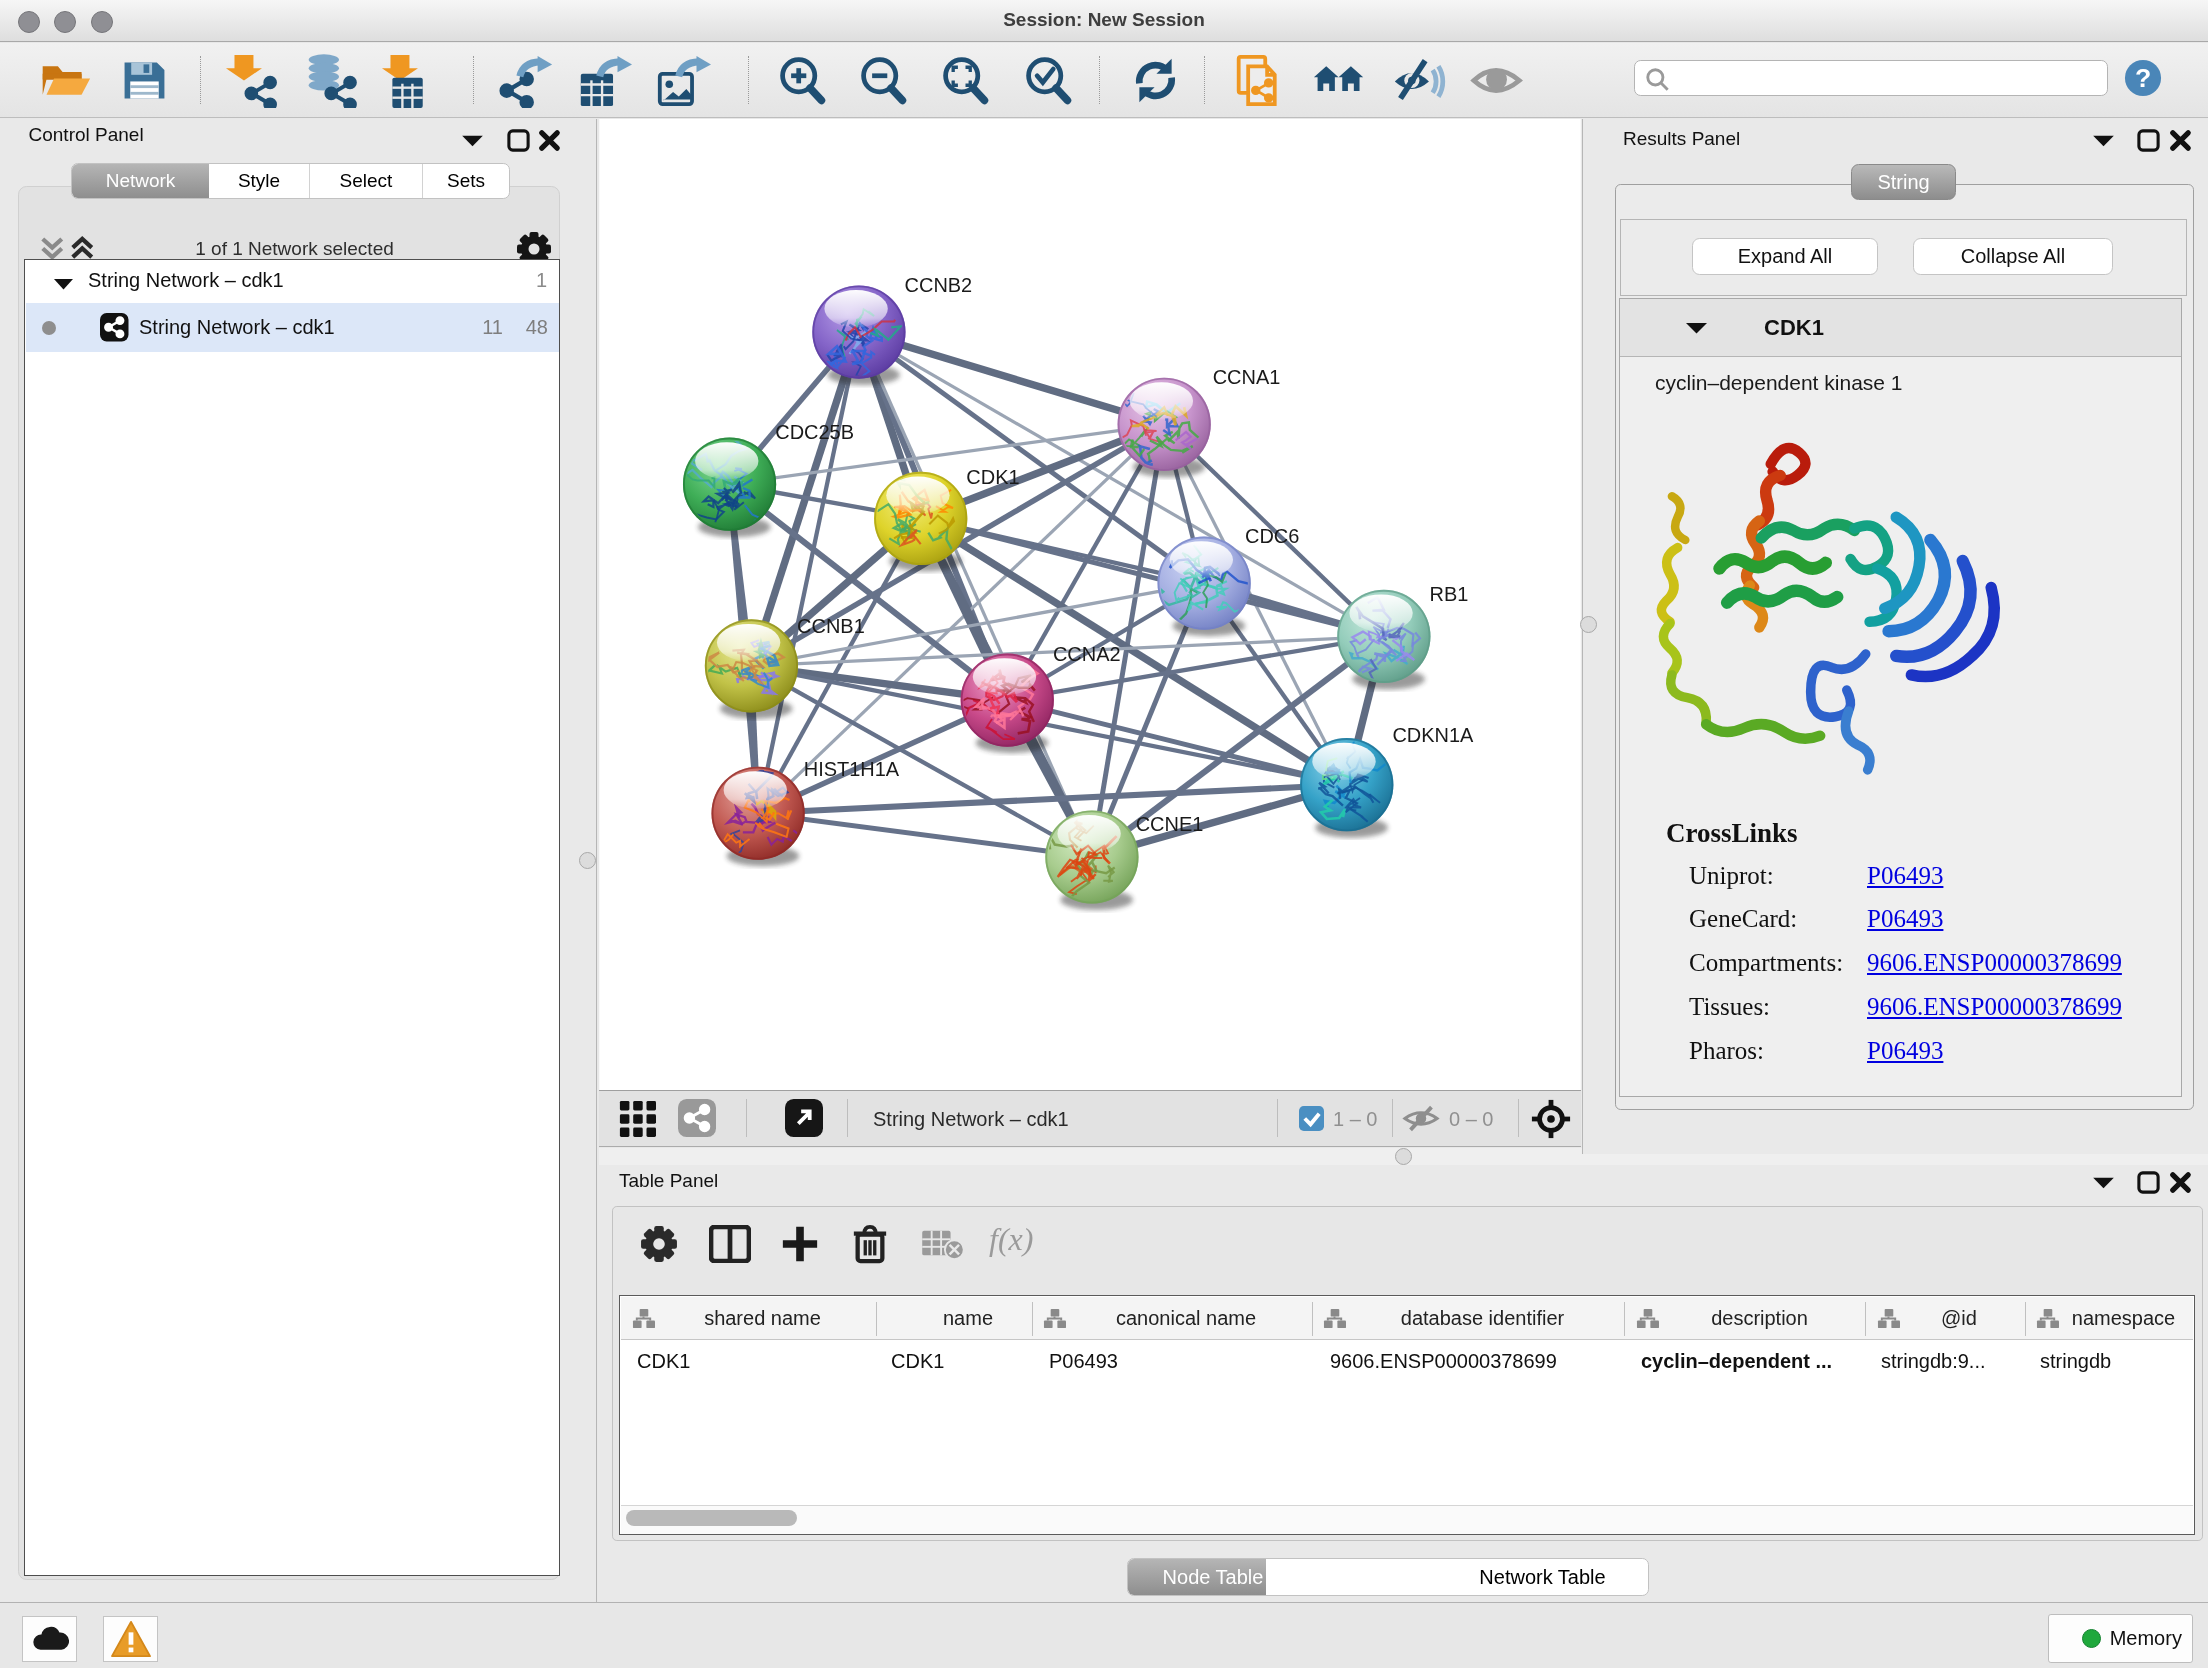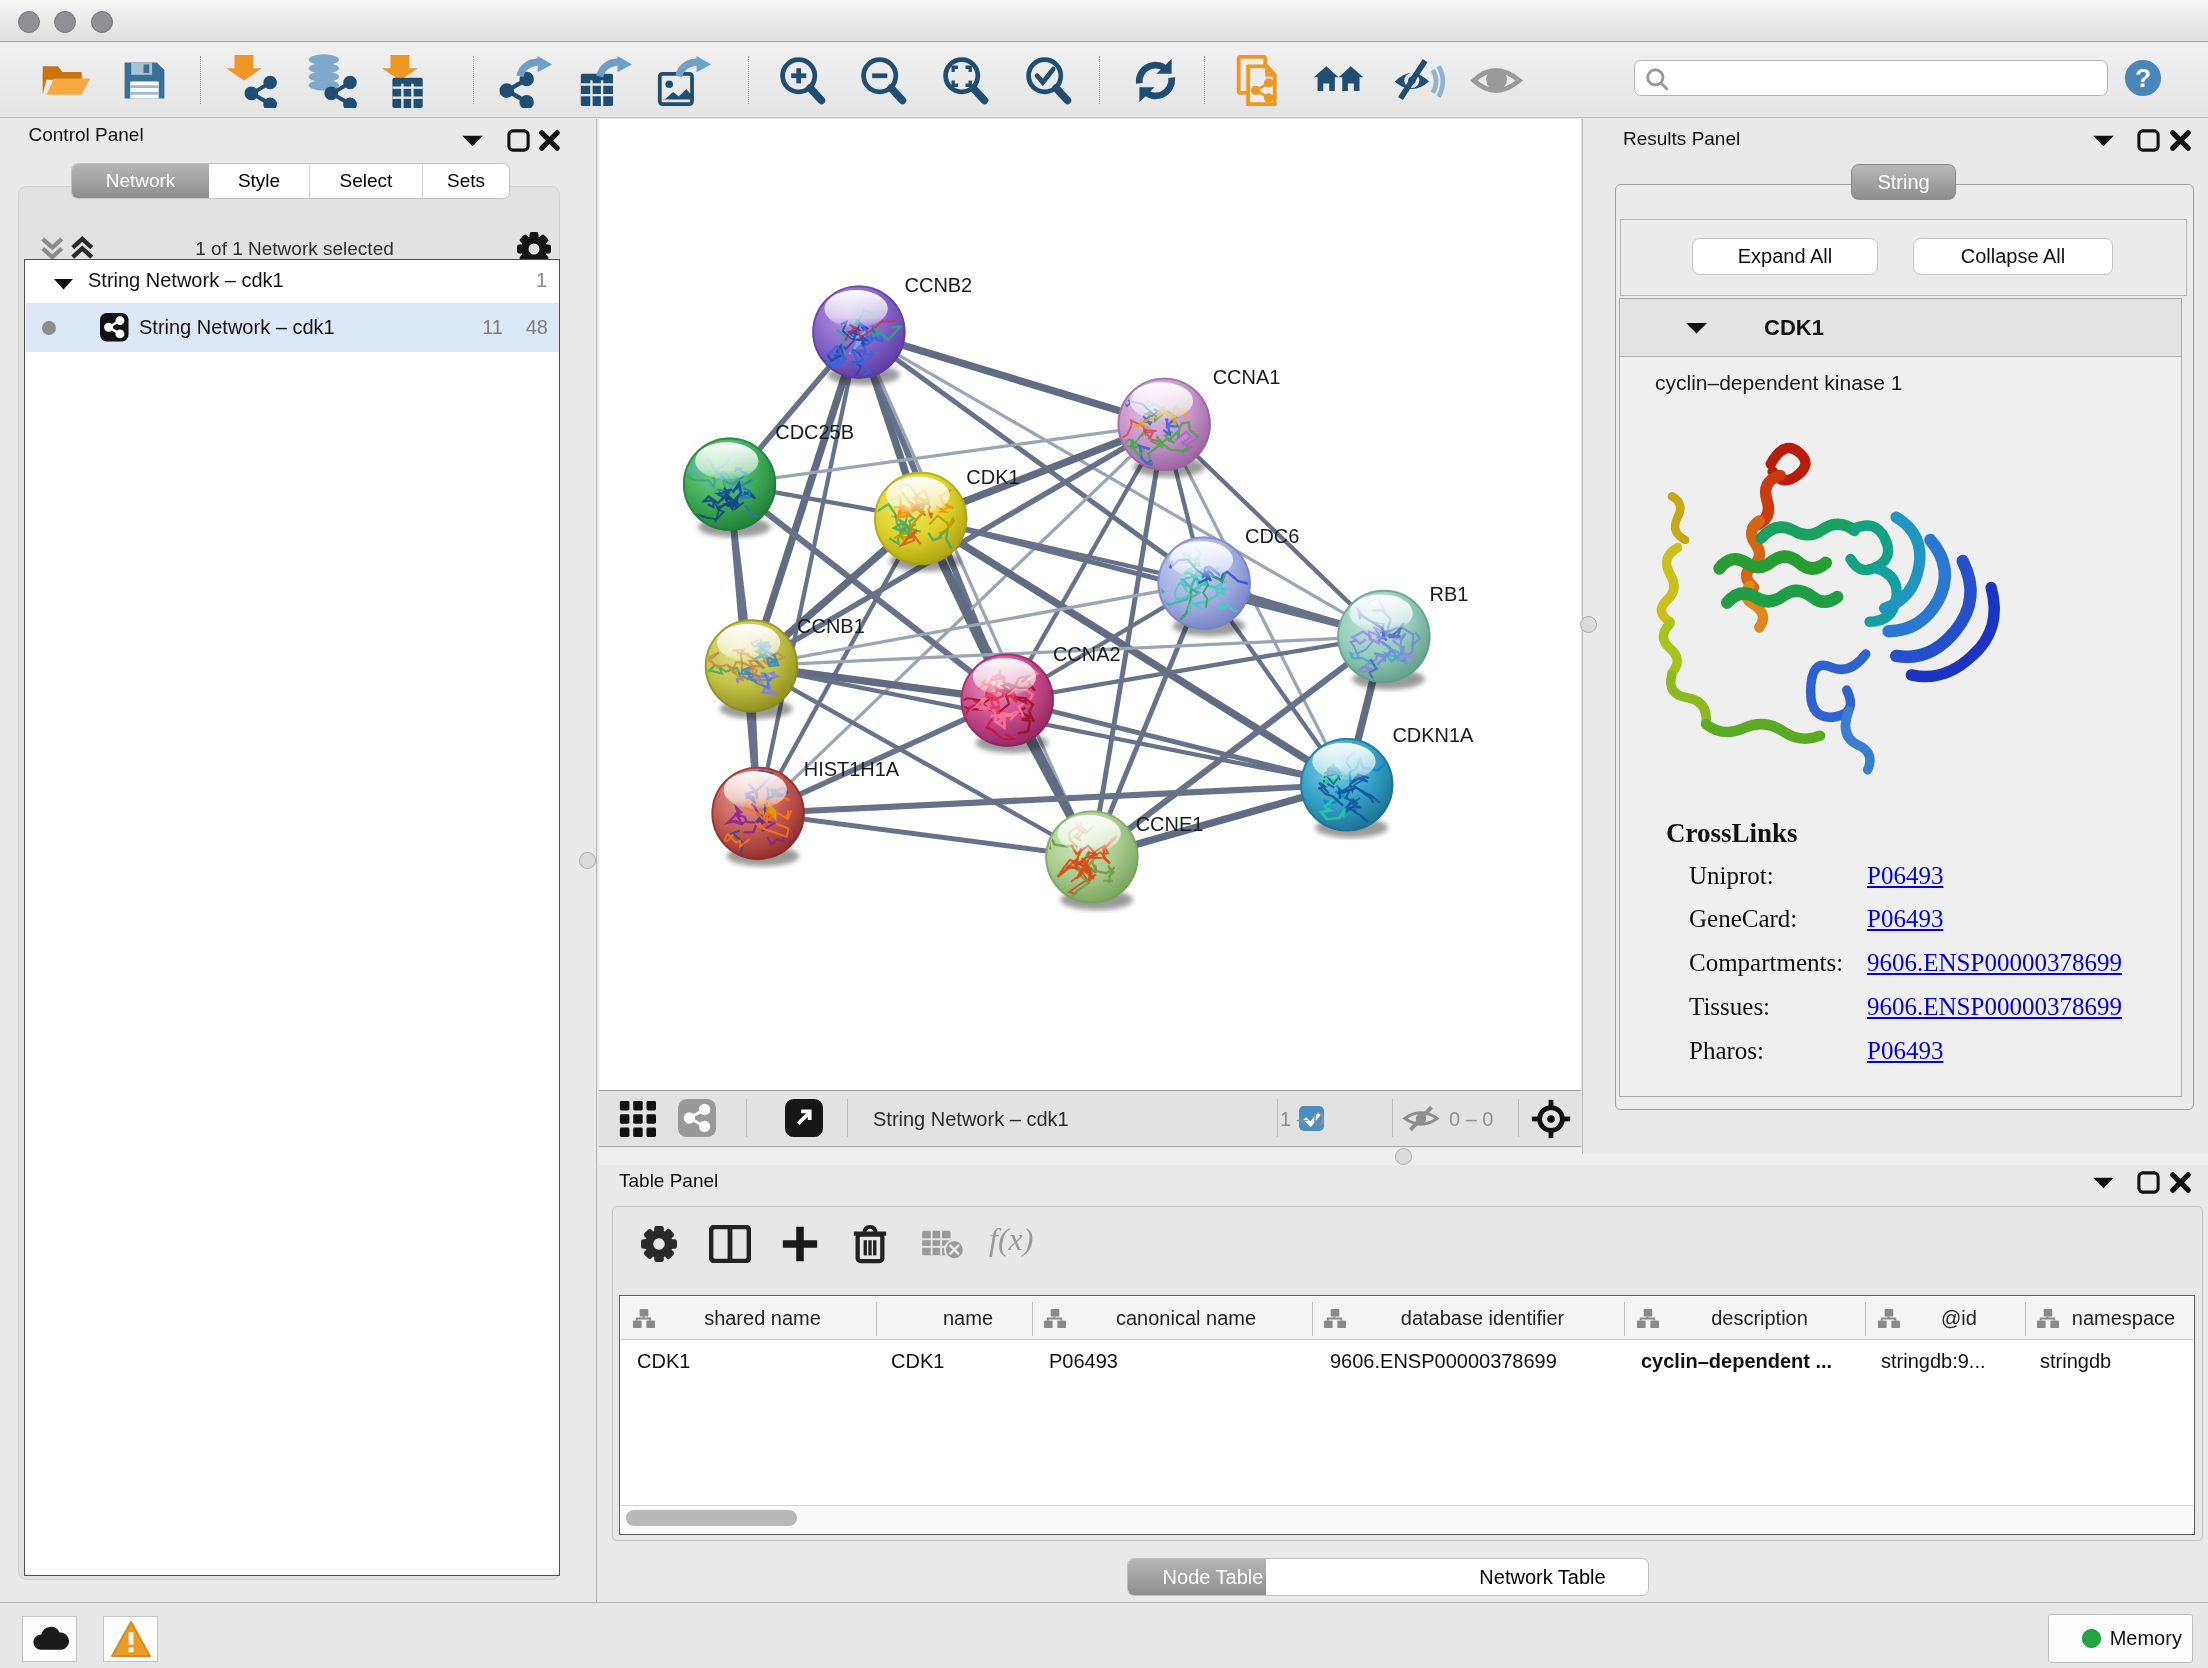--- a/index.html
+++ b/index.html
@@ -9,20 +9,21 @@
 .toolbar{position:absolute;left:0;top:43px;width:2208px;height:75px;background:linear-gradient(#f1f1f1,#e4e4e4);border-bottom:1px solid #bdbdbd;}
 .ticon{position:absolute;top:0;height:75px;display:flex;align-items:center;justify-content:center;}
 .vsep{position:absolute;top:13.3px;height:48px;width:0;border-left:1.9px dotted #9a9a9a;}
 .searchbox{position:absolute;left:1634px;top:17px;width:474px;height:36px;background:#fff;border:1px solid #b4b4b4;border-radius:6.7px;}
 .panelhead{font-size:19px;color:#111;}
 </style></head><body>
 <div class="titlebar">
 <div class="tl" style="left:18px;"></div>
     <div class="tl" style="left:54px;"></div>
     <div class="tl" style="left:91px;"></div>
+<div class="title">Session: New Session</div>
   </div>
 <div class="toolbar">
     <div class="ticon" style="left:37px;width:55px;">
       <svg width="55" height="55" viewBox="0 0 58 58" style="">
         <path d="M6 14 h16 l5 6 h20 v8 h-41 z" fill="#c87511"></path>
 <path d="M6 44 V22 h41 v6 h-37 z" fill="#c87511"></path>
 <path d="M10 44 l8-17 h38 l-9 17 z" fill="#f5a93f"></path>
       </svg>
     </div>
     <div class="ticon" style="left:117px;width:55px;">
@@ -704,21 +705,21 @@
       <path d="M14 26 L25 15 M17 13 h9 v9" stroke="#fff" stroke-width="4" fill="none"></path>
     </svg></div>
 <div class="abs" style="left:847px;top:1099px;width:0;height:38px;border-left:1px solid #bdbdbd;"></div>
 <div class="abs" style="left:873px;top:1108px;font-size:20px;color:#2a2a2a;">String Network – cdk1</div>
 <div class="abs" style="left:1277px;top:1099px;width:0;height:38px;border-left:1px solid #bdbdbd;"></div>
 <div class="abs" style="left:1392px;top:1099px;width:0;height:38px;border-left:1px solid #bdbdbd;"></div>
 <div class="abs" style="left:1299px;top:1106px;"><svg width="25" height="25" viewBox="0 0 26 26" style="">
       <rect width="26" height="26" rx="5" fill="#4a8fc2"></rect>
       <path d="M6 13 l6 6 9-11" stroke="#fff" stroke-width="4" fill="none"></path>
     </svg></div>
-<div class="abs" style="left:1280px;top:1108px;font-size:20px;color:#909090;">1 – 0</div>
+<div class="abs" style="left:1333px;top:1108px;font-size:20px;color:#909090;">1 – 0</div>
 <div class="abs" style="left:1402px;top:1105px;"><svg width="38" height="27" viewBox="0 0 40 28" style="">
       <path d="M3 14 Q 20 2 37 14 Q 20 26 3 14 z" fill="none" stroke="#8e8e8e" stroke-width="3"></path>
       <circle cx="20" cy="14" r="5.5" fill="#8e8e8e"></circle>
       <line x1="31" y1="2" x2="9" y2="26" stroke="#8e8e8e" stroke-width="4"></line>
     </svg></div>
 <div class="abs" style="left:1449px;top:1108px;font-size:20px;color:#909090;">0 – 0</div>
 <div class="abs" style="left:1518px;top:1099px;width:0;height:38px;border-left:1px solid #bdbdbd;"></div>
 <div class="abs" style="left:1530px;top:1098px;"><svg width="42" height="42" viewBox="0 0 44 44" style="">
       <circle cx="22" cy="22" r="12" fill="none" stroke="#111" stroke-width="5"></circle>
 <g stroke="#111" stroke-width="5">

